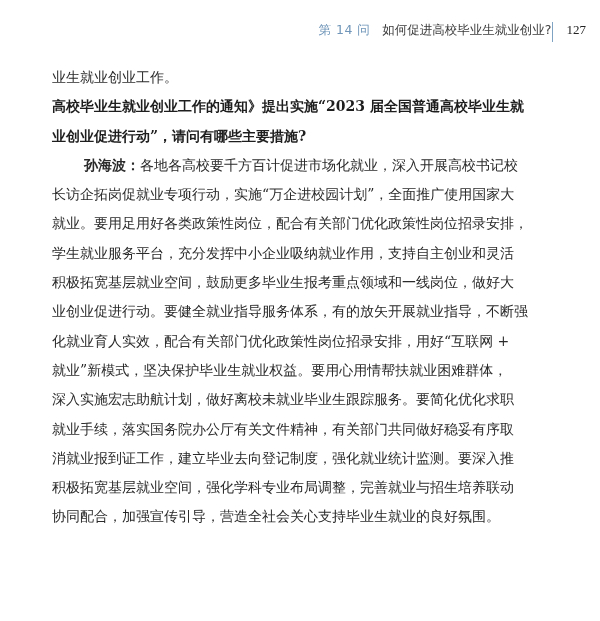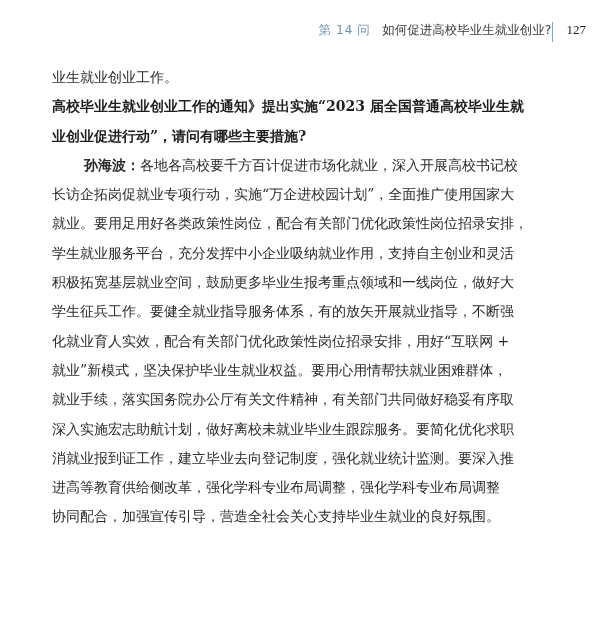--- a/index.html
+++ b/index.html
@@ -32,22 +32,22 @@
     <div class="line q">高校毕业生就业创业工作的通知》提出实施“2023 届全国普通高校毕业生就</div>
     <div class="line q">业创业促进行动”，请问有哪些主要措施?</div>
   </div>
 
   <div>
     <div class="line indent"><span class="speaker">孙海波：</span><span>各地各高校要千方百计促进市场化就业，深入开展高校书记校</span></div>
     <div class="line">长访企拓岗促就业专项行动，实施“万企进校园计划”，全面推广使用国家大</div>
     <div class="line">就业。要用足用好各类政策性岗位，配合有关部门优化政策性岗位招录安排，</div>
     <div class="line">学生就业服务平台，充分发挥中小企业吸纳就业作用，支持自主创业和灵活</div>
     <div class="line">积极拓宽基层就业空间，鼓励更多毕业生报考重点领域和一线岗位，做好大</div>
-    <div class="line">学生征兵工作。要健全就业指导服务体系，有的放矢开展就业指导，不断强</div>
+    <div class="line">业创业促进行动。要健全就业指导服务体系，有的放矢开展就业指导，不断强</div>
     <div class="line">化就业育人实效，配合有关部门优化政策性岗位招录安排，用好“互联网 +</div>
     <div class="line">就业”新模式，坚决保护毕业生就业权益。要用心用情帮扶就业困难群体，</div>
+    <div class="line">深入实施宏志助航计划，做好离校未就业毕业生跟踪服务。要简化优化求职</div>
     <div class="line">就业手续，落实国务院办公厅有关文件精神，有关部门共同做好稳妥有序取</div>
-    <div class="line">深入实施宏志助航计划，做好离校未就业毕业生跟踪服务。要简化优化求职</div>
     <div class="line">消就业报到证工作，建立毕业去向登记制度，强化就业统计监测。要深入推</div>
-    <div class="line">进高等教育供给侧改革，强化学科专业布局调整，强化学科专业布局调整</div>
+    <div class="line">积极拓宽基层就业空间，强化学科专业布局调整，完善就业与招生培养联动</div>
     <div class="line">协同配合，加强宣传引导，营造全社会关心支持毕业生就业的良好氛围。</div>
   </div>
 </div>
 
 </body></html>

